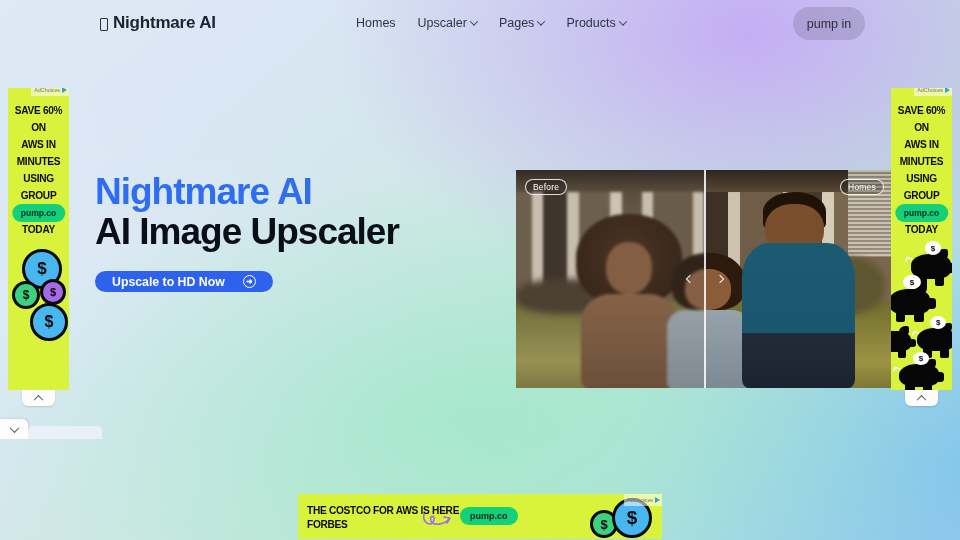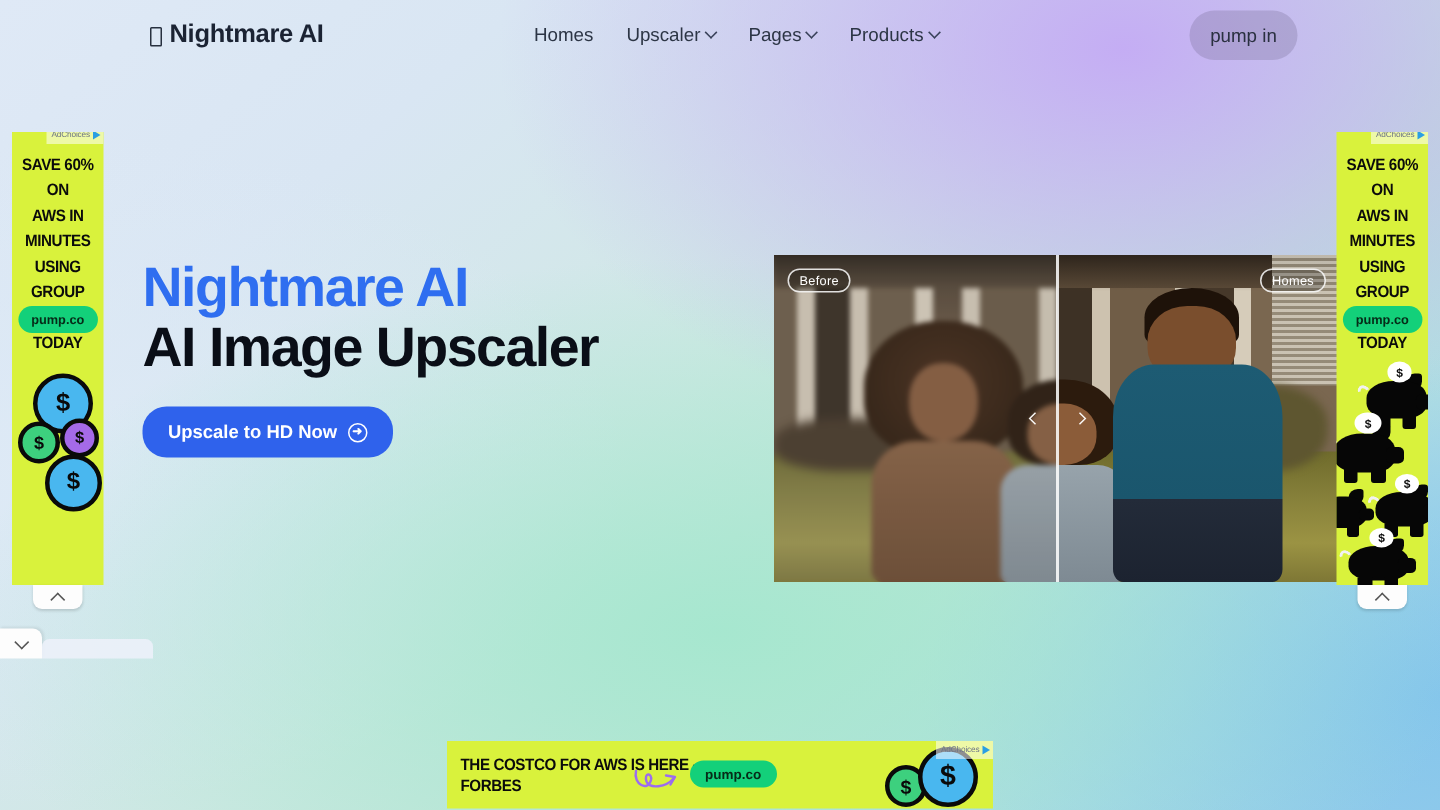--- a/index.html
+++ b/index.html
@@ -64,22 +64,22 @@
     font-size: 37px; line-height: 40px; font-weight: bold;
     letter-spacing: -1px; color: #0a0e17;
   }
   .h1 .blue { color: #2f6ef0; display: block; }
   .h1 .dark { display: block; }
   .sub {
     margin-top: 14px; font-size: 12.6px; line-height: 17.5px; color: #3b4454;
     max-width: 330px;
   }
   .cta {
-    margin-top: 19px; display: inline-flex; align-items: center; gap: 7px;
-    height: 34px; padding: 0 17px; border-radius: 16px;
+    margin-top: 19px; display: inline-flex; align-items: center; gap: 18px;
+    height: 21px; padding: 0 17px; border-radius: 16px;
     background: #2f62ec; color: #fff; font-size: 12.3px; font-weight: bold;
     cursor: pointer; border: none;
   }
   .cta .arrow-circle {
     width: 13px; height: 13px; border-radius: 50%;
     border: 1.2px solid #fff; display: inline-flex;
     align-items: center; justify-content: center; font-size: 8px; line-height: 1;
   }
 
   

